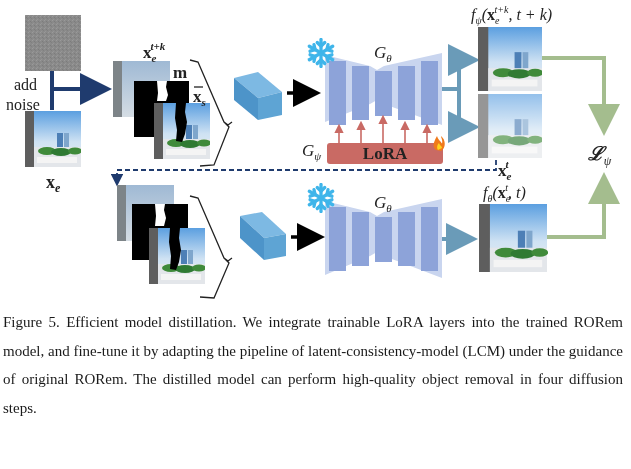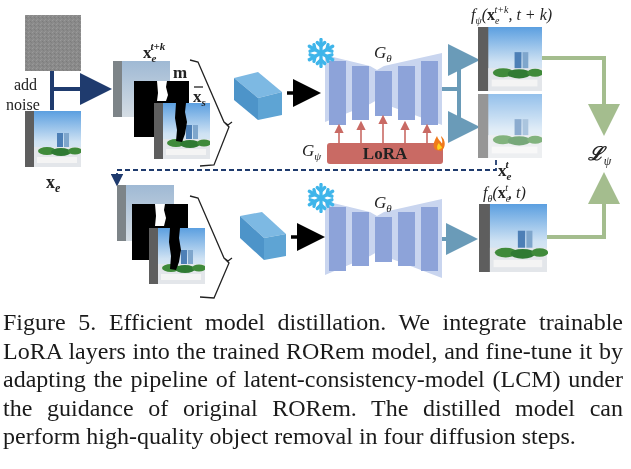--- a/index.html
+++ b/index.html
@@ -1,20 +1,20 @@
 <!DOCTYPE html>
 <html><head>
   <meta charset="utf-8">
   <style>
     html, body { margin: 0; padding: 0; background: #ffffff; }
     body { width: 631px; height: 469px; position: relative; overflow: hidden; font-family: "Liberation Serif", serif; }
     #figure { position: absolute; left: 0; top: 0; width: 631px; height: 300px; }
     #caption {
       position: absolute; left: 3px; top: 308px; width: 620px;
-      font-family: "Liberation Serif", serif; font-size: 24px; line-height: 28.5px;
+      font-family: "Liberation Serif", serif; font-size: 15px; line-height: 28.5px;
       color: #1a1a1a; text-align: justify;
     }
     svg text { font-family: "Liberation Serif", serif; }
   </style>
 </head>
 <body>
 
 <svg id="figure" width="631" height="300" viewBox="0 0 631 300" xmlns="http://www.w3.org/2000/svg">
   <defs>
     <linearGradient id="sky" x1="0" y1="0" x2="0" y2="1">

